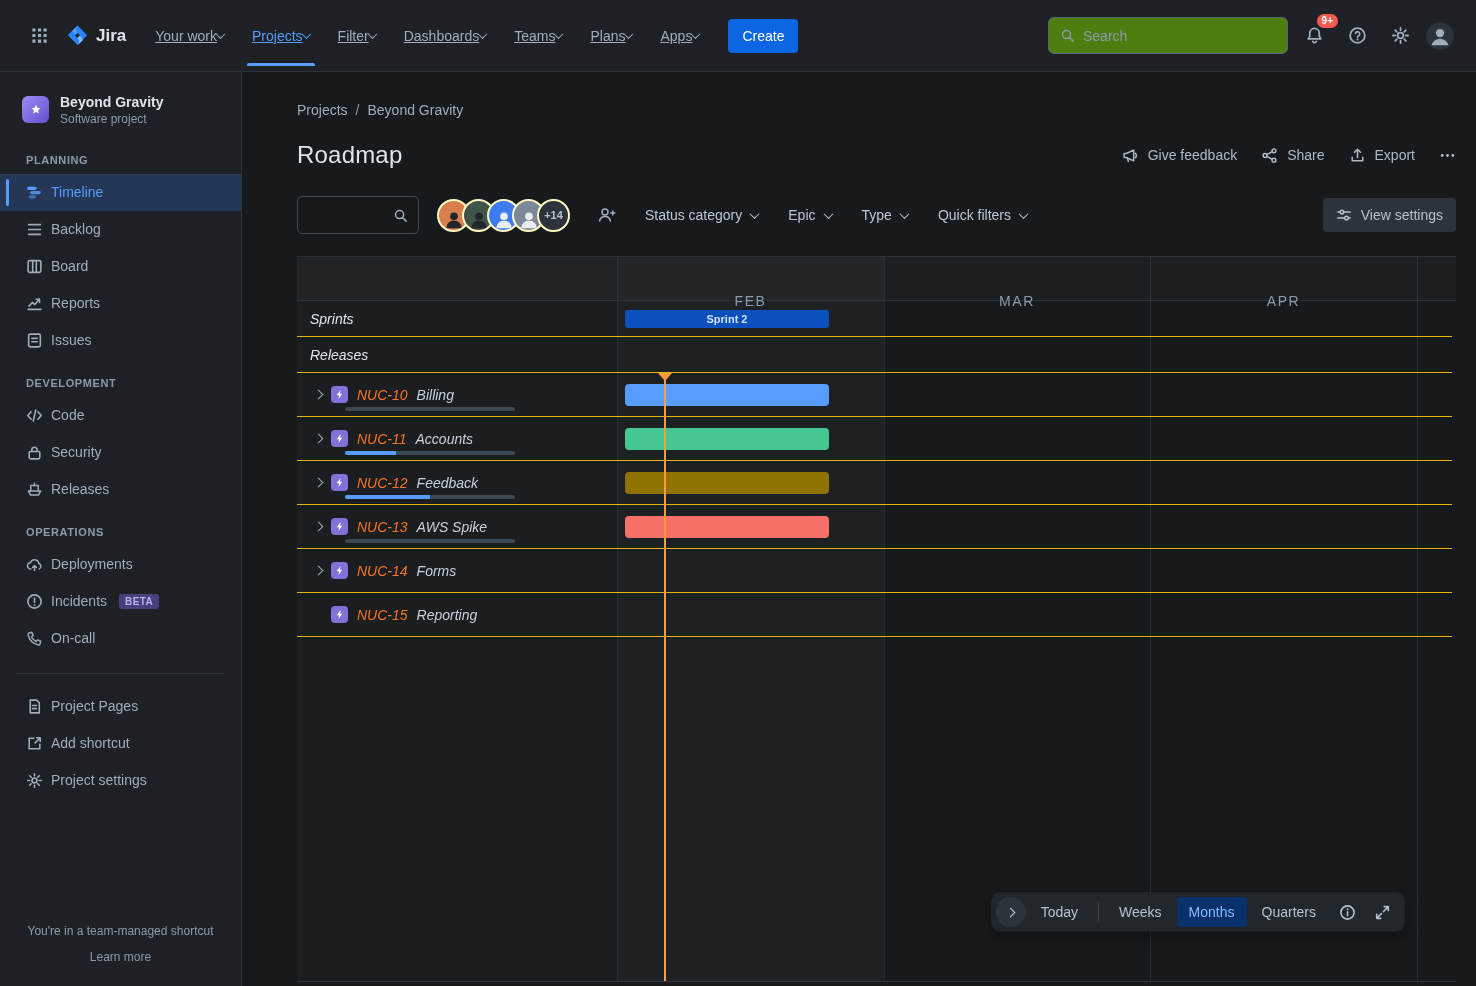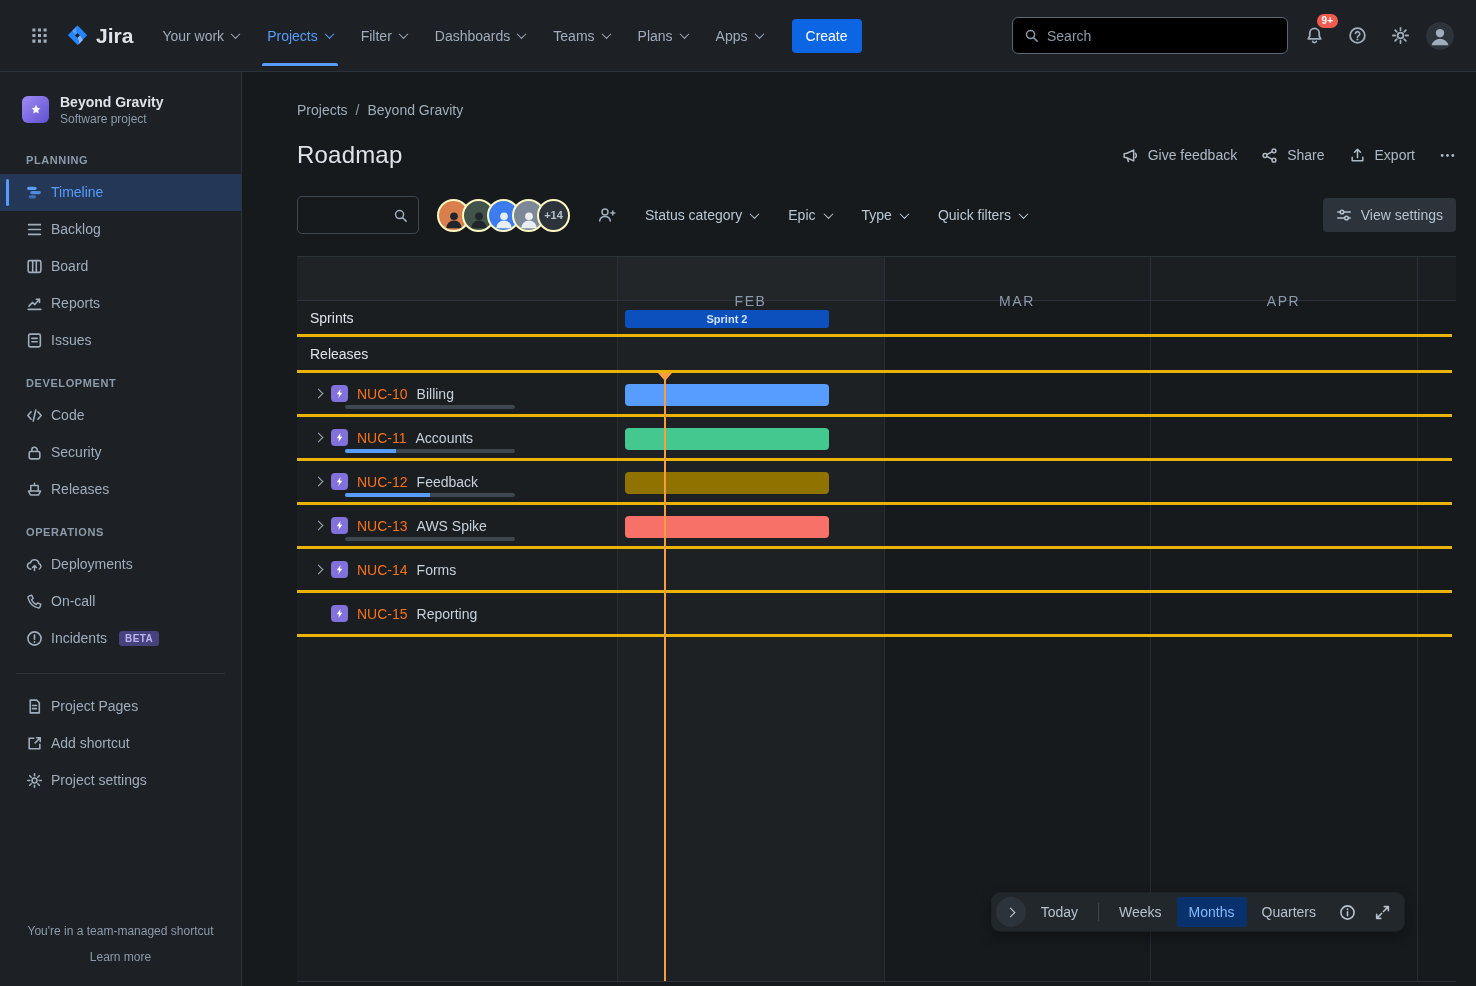--- a/index.html
+++ b/index.html
@@ -19,33 +19,33 @@
   svg{ display:block; }
 
   
   .topnav{ position:absolute; top:0; left:0; right:0; height:72px; background:#1d2125;
     border-bottom:1px solid #2c333a; display:flex; align-items:center; padding:0 22px; gap:2px; z-index:20; }
   .icon-btn{ width:34px; height:34px; display:flex; align-items:center; justify-content:center;
     border-radius:4px; color:#9fadbc; flex:none; }
   .icon-btn svg{ width:19px; height:19px; }
   .brand{ display:flex; align-items:center; gap:7px; padding:0 14px 0 8px; }
   .brand svg{ width:23px; height:23px; }
-  .brand-name{ font-size:21px; font-weight:bold; color:#dee4ea; }
-  .nav-item{ height:60px; display:flex; align-items:center; gap:8px; padding:0 13px;
-    color:#9fadbc; position:relative; }
+  .brand-name{ font-size:17px; font-weight:bold; color:#dee4ea; }
+  .nav-item{ height:60px; display:flex; align-items:center; padding:0 13px;
+    color:#9fadbc; position:relative;text-decoration:underline; }
   .nav-item.active{ color:var(--accent); }
   .nav-item.active::after{ content:""; position:absolute; left:8px; right:8px; bottom:0; height:3px;
     background:var(--accent); border-radius:2px 2px 0 0; }
   .chev{ width:7px; height:7px; border-right:1.7px solid currentColor; border-bottom:1.7px solid currentColor;
     transform:rotate(45deg) translate(-1px,-1px); flex:none; }
   .create-btn{ margin-left:14px; height:34px; padding:0 14px; background:var(--create);
     color:#fff; font-weight:500; border-radius:4px; }
   .nav-right{ margin-left:auto; display:flex; align-items:center; gap:9px; }
-  .nav-search{ display:flex; align-items:center; gap:8px; width:276px; height:37px;
-    border:1px solid #596773; border-radius:6px; padding:0 11px; background:#000000; }
+  .nav-search{ display:flex; align-items:center; gap:8px; width:240px; height:37px;
+    border:1px solid #596773; border-radius:6px; padding:0 11px; background:#4d7c0f; }
   .nav-search svg{ width:15px; height:15px; color:#8c9bab; flex:none; }
   .nav-search input{ background:transparent; border:none; outline:none; color:#dee4ea; width:100%; font:inherit; }
   .nav-search input::placeholder{ color:#8c9bab; }
   .bell-wrap{ position:relative; }
   .badge{ position:absolute; top:-5px; right:-7px; background:var(--badge); color:#fff; font-size:10px;
     font-weight:bold; border-radius:8px; padding:2px 5px; line-height:1; }
   .nav-avatar{ width:28px; height:28px; border-radius:50%; overflow:hidden; }
 
   
   .sidebar{ position:absolute; top:72px; left:0; bottom:0; width:242px; background:#1d2125;
@@ -109,21 +109,21 @@
     border-top:1px solid #2c333a; border-bottom:1px solid #2c333a; overflow:hidden; }
   .names-shade{ position:absolute; left:0; top:0; bottom:0; width:320px; background:rgba(255,255,255,.018); }
   .feb-shade{ position:absolute; left:320px; top:0; bottom:0; width:267px; background:rgba(255,255,255,.03); }
   .colline{ position:absolute; top:0; bottom:0; width:1px; background:#262c33; }
   .header-row{ position:absolute; top:0; left:0; right:0; height:44px; background:rgba(255,255,255,.025);
     border-bottom:1px solid #2c333a; display:flex; z-index:2; }
   .hcell{ display:flex; align-items:center; justify-content:center; font-size:14px; letter-spacing:1.6px;
     color:#8c9bab;margin-top:44px; }
   .hc-names{ width:320px; } .hc-m{ width:267px; } .hc-m2{ width:266px; } .hc-rest{ flex:1; }
   .hc-current{ background:rgba(255,255,255,.035); }
-  .row{ position:absolute; left:0; right:4px; border-bottom:3px solid #eab308; display:flex; align-items:center; }
+  .row{ position:absolute; left:0; right:4px; border-bottom:1px solid #eab308; display:flex; align-items:center;font-style:italic; }
   .row-sprints{ top:44px; height:36px; } .row-releases{ top:80px; height:36px; }
   .group-label{ padding-left:13px; color:#dee4ea; }
   .epic-row{ height:44px; }
   .epic-left{ width:320px; height:100%; display:flex; align-items:center; padding-left:10px; position:relative; }
   .chev-btn{ width:22px; height:22px; display:flex; align-items:center; justify-content:center; color:#9fadbc; flex:none; }
   .chev-r{ width:7px; height:7px; border-right:1.8px solid currentColor; border-bottom:1.8px solid currentColor;
     transform:rotate(-45deg); }
   .epic-badge{ width:17px; height:17px; border-radius:4px; background:var(--epic); flex:none;
     display:flex; align-items:center; justify-content:center; margin:0 9px 0 2px; }
   .epic-badge svg{ width:11px; height:11px; }
@@ -347,36 +347,36 @@
     <span>
       <svg viewBox="0 0 16 16" fill="none" stroke="currentColor" stroke-width="1.4" stroke-linecap="round" stroke-linejoin="round">
           <path d="M4.6 12.3a3 3 0 0 1-.4-6A4 4 0 0 1 12 7a2.8 2.8 0 0 1 .3 5.3"></path>
           <path d="M8 13.6V9.2M6.2 10.8L8 9l1.8 1.8"></path>
         </svg>
     </span>
     <span>Deployments</span>
   </button>
   <button class="side-item">
     <span>
-      <svg viewBox="0 0 16 16" fill="none" stroke="currentColor" stroke-width="1.4" stroke-linecap="round" stroke-linejoin="round">
-          <path d="M3 2.8l2.4-.7 1.3 3-1.5 1.3a8.6 8.6 0 0 0 4.4 4.4l1.3-1.5 3 1.3-.7 2.4c-.2.8-1 1.2-1.8 1C6.6 12.9 3.1 9.4 2 4.6c-.2-.8.2-1.6 1-1.8z"></path>
-        </svg>
-    </span>
-    <span>On-call</span>
-  </button>
-  <button class="side-item">
-    <span>
       <svg viewBox="0 0 16 16" fill="none" stroke="currentColor" stroke-width="1.5">
           <circle cx="8" cy="8" r="6.2"></circle>
           <path d="M8 4.8v3.8" stroke-linecap="round"></path>
           <circle cx="8" cy="11.2" r=".9" fill="currentColor" stroke="none"></circle>
         </svg>
     </span>
     <span>Incidents</span>
     <span class="beta-badge">BETA</span>
+  </button>
+  <button class="side-item">
+    <span>
+      <svg viewBox="0 0 16 16" fill="none" stroke="currentColor" stroke-width="1.4" stroke-linecap="round" stroke-linejoin="round">
+          <path d="M3 2.8l2.4-.7 1.3 3-1.5 1.3a8.6 8.6 0 0 0 4.4 4.4l1.3-1.5 3 1.3-.7 2.4c-.2.8-1 1.2-1.8 1C6.6 12.9 3.1 9.4 2 4.6c-.2-.8.2-1.6 1-1.8z"></path>
+        </svg>
+    </span>
+    <span>On-call</span>
   </button>
 
   <div class="side-divider"></div>
 
   <div class="shortcuts">
     <button class="side-item">
       <span>
         <svg viewBox="0 0 16 16" fill="none" stroke="currentColor" stroke-width="1.5" stroke-linecap="round" stroke-linejoin="round">
             <path d="M4 2h6l2.5 2.5V14H4z"></path>
             <path d="M6.2 7h3.6M6.2 10h3.6"></path>

